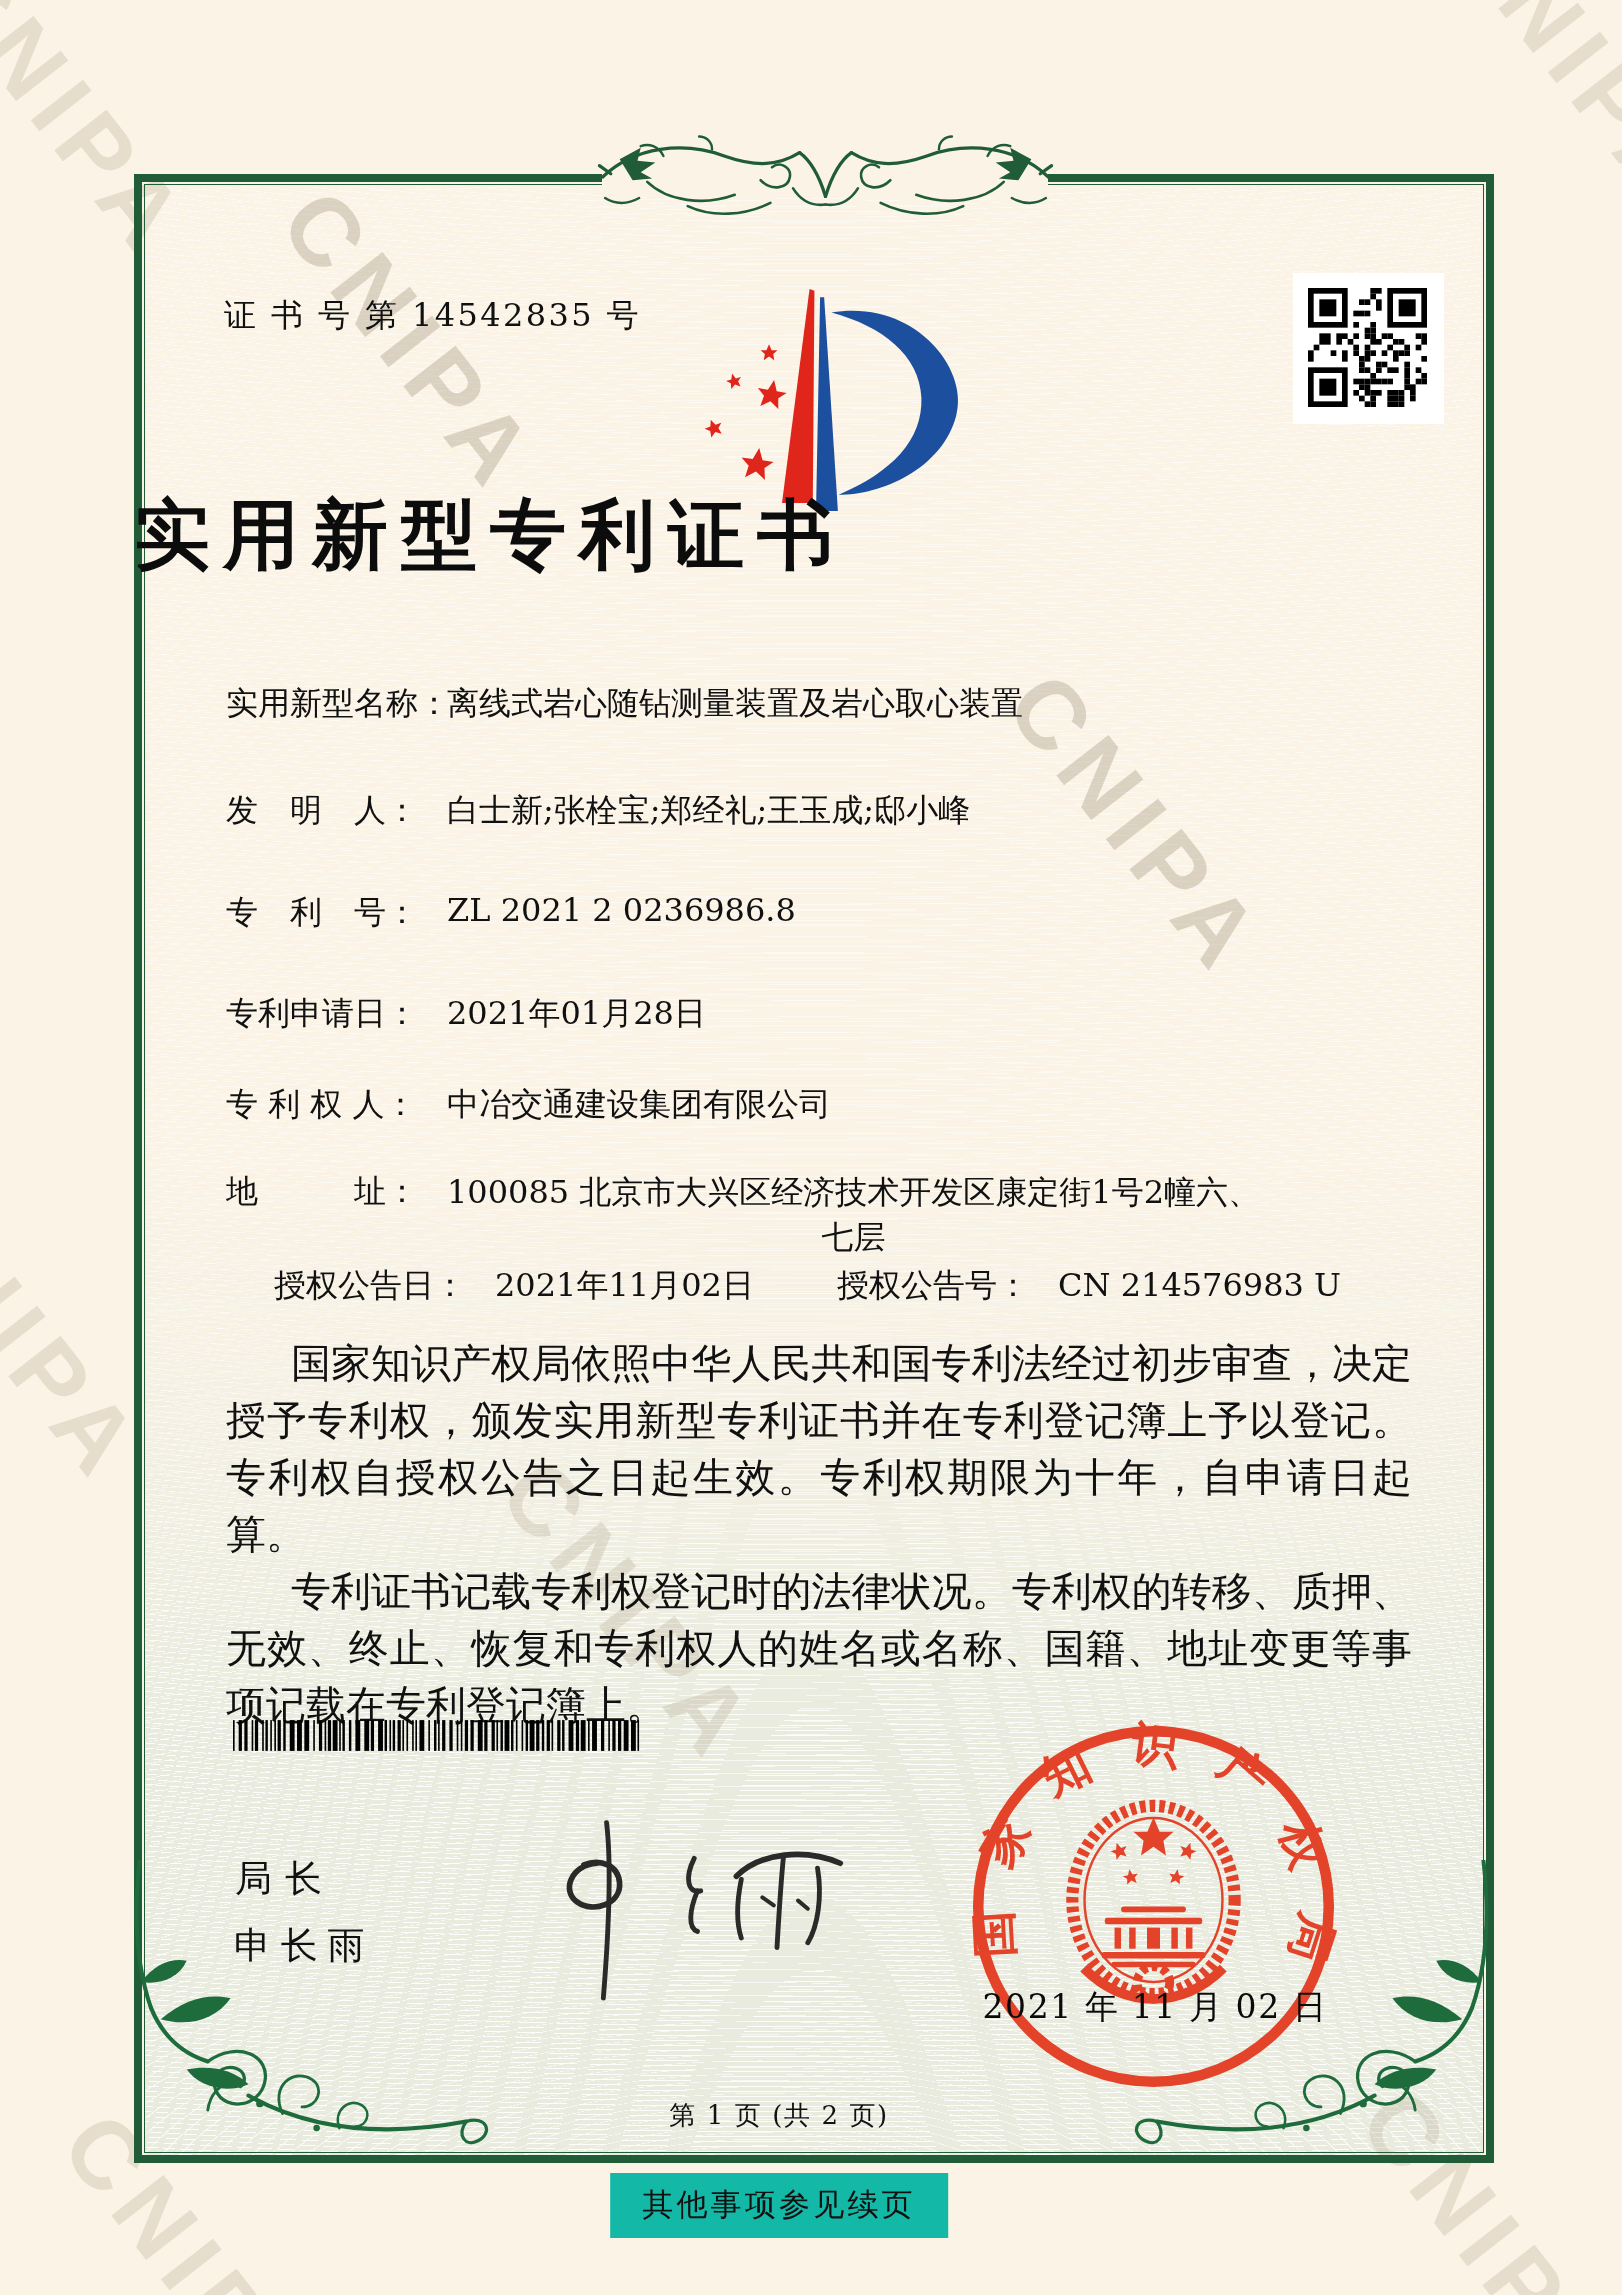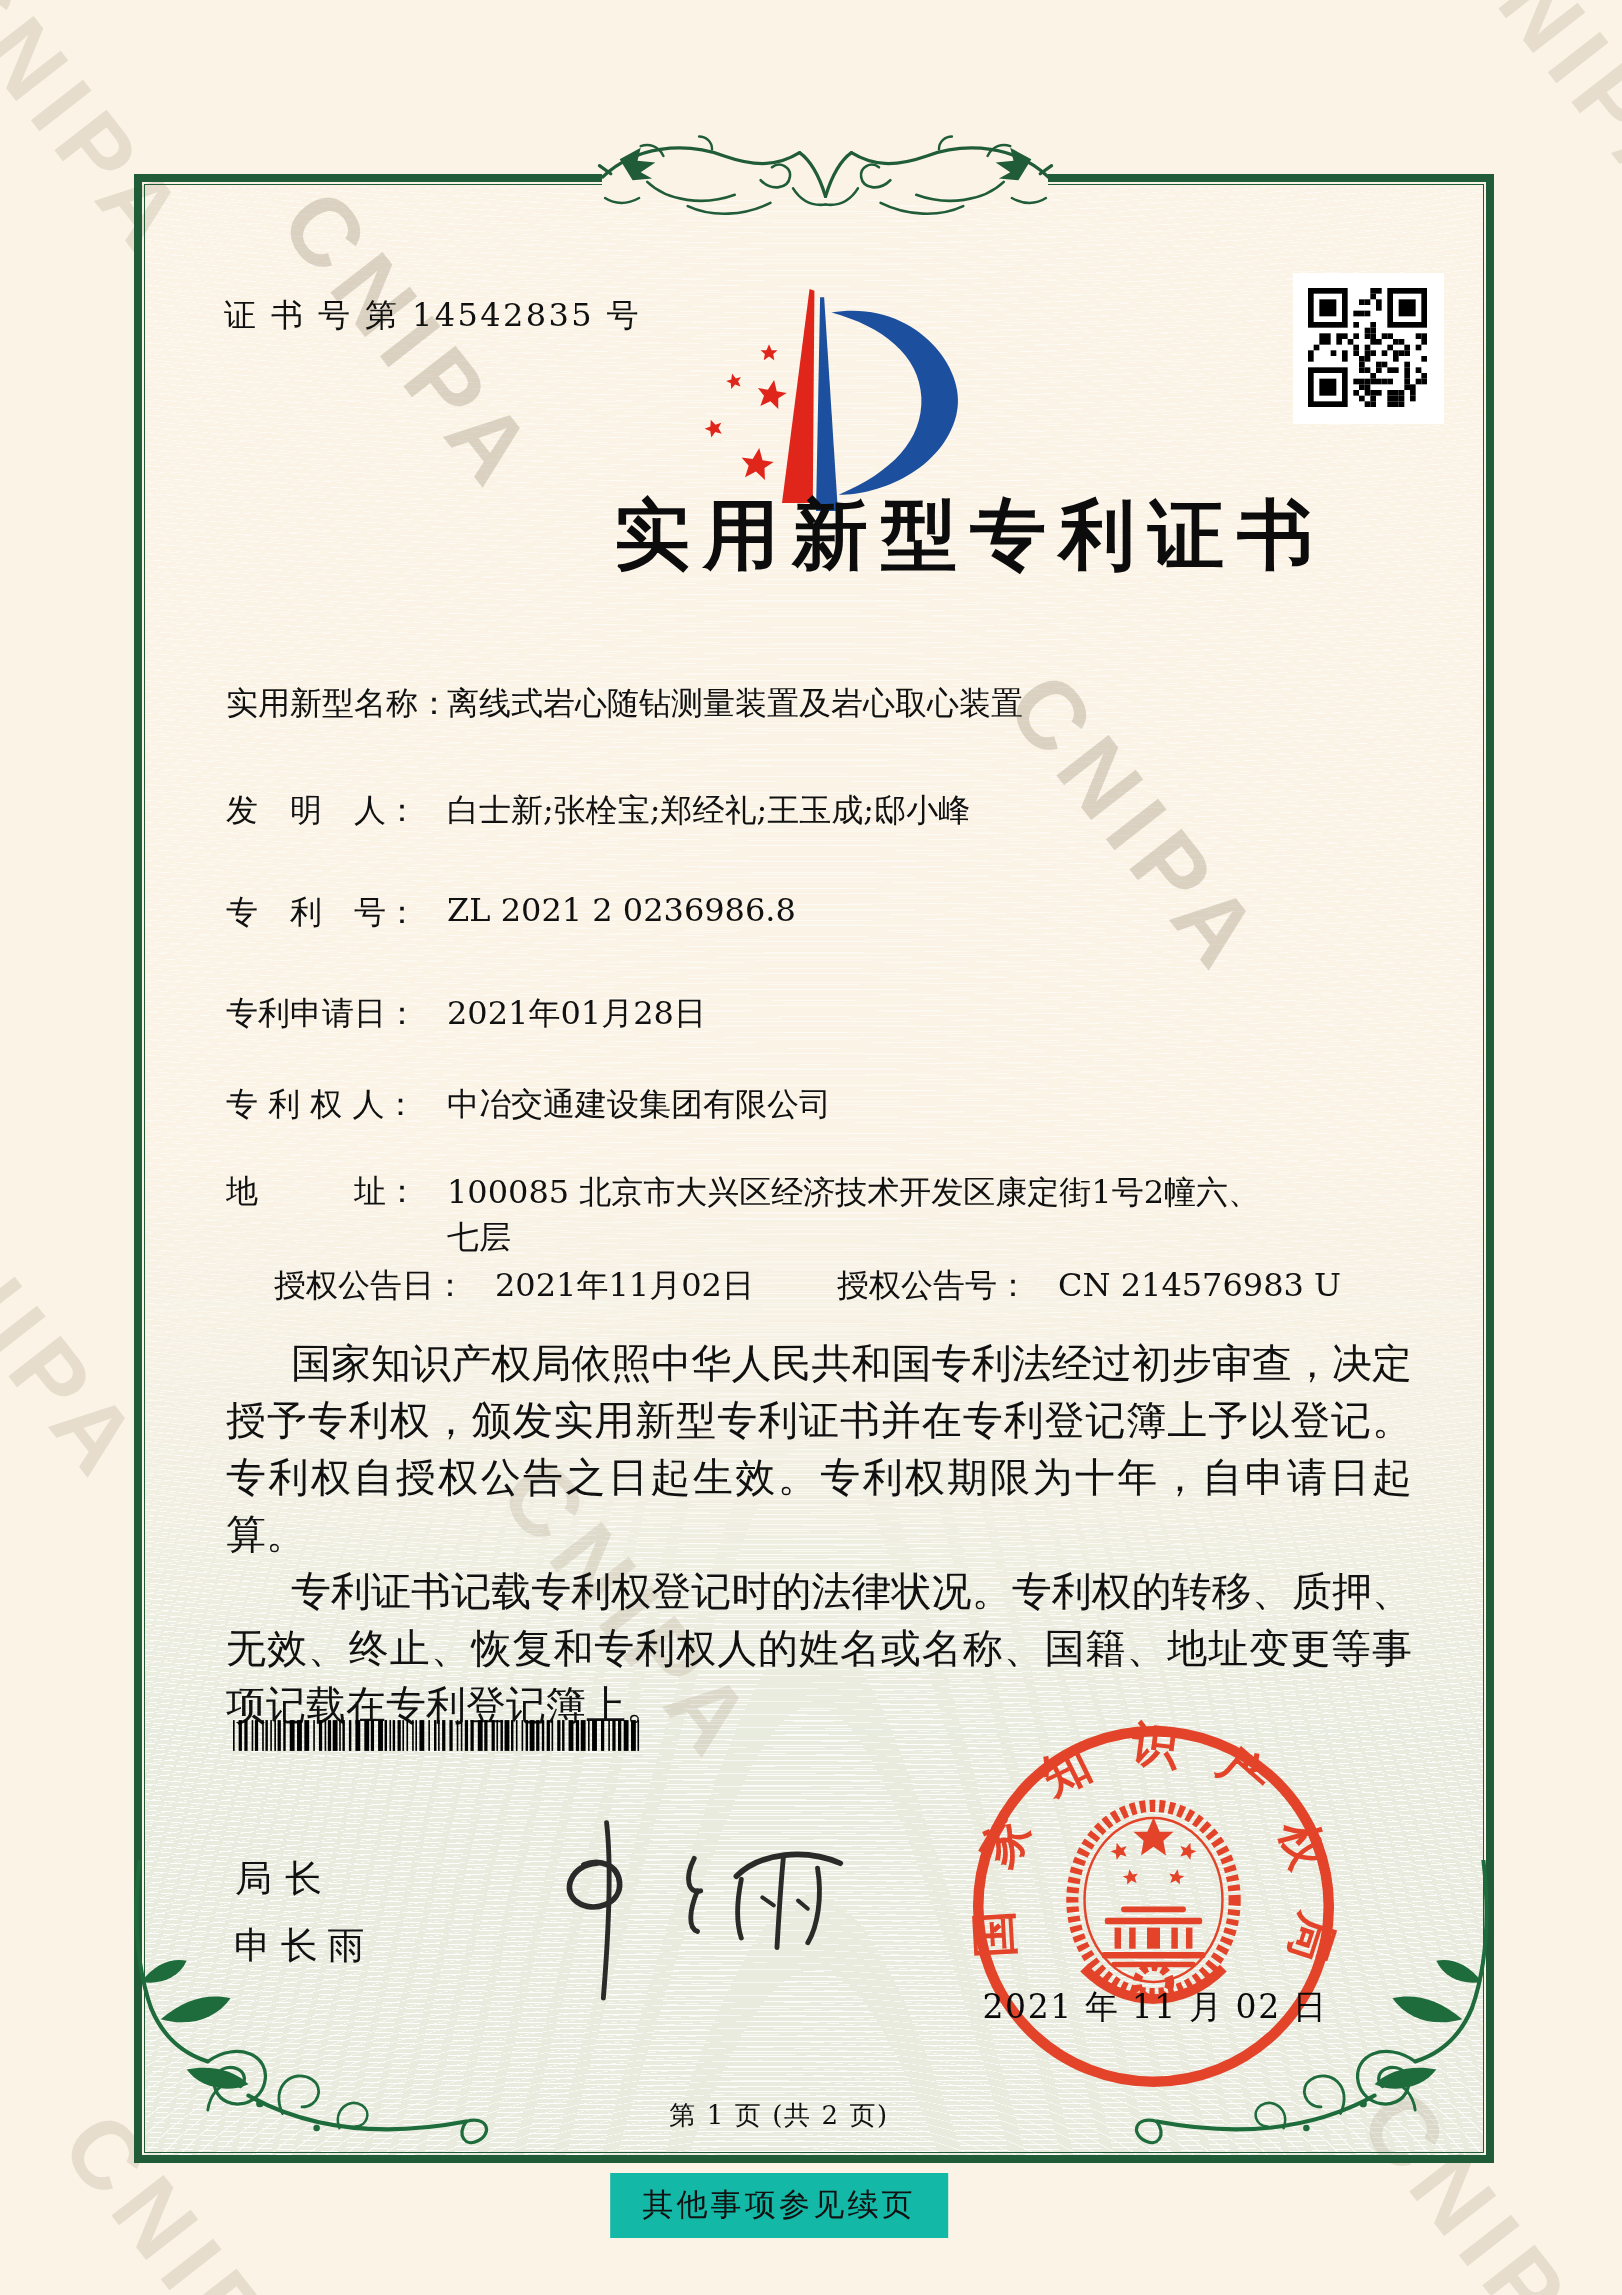--- a/index.html
+++ b/index.html
@@ -44,27 +44,27 @@
   }
   .line-mask{position:absolute; left:602px; top:166px; width:446px; height:31px; background:#faf3e6; z-index:3;}
   .ornament{position:absolute; z-index:4; pointer-events:none;}
   
   .cert-no{position:absolute; left:224px; top:294px; z-index:5; font-size:32px; letter-spacing:2.4px;}
   .logo{position:absolute; left:688px; top:276px; z-index:5;}
   .qr{position:absolute; left:1293px; top:273px; width:151px; height:151px; background:#fff; z-index:5;}
   .qr svg{position:absolute; left:14.6px; top:14.6px;}
   .title{
     position:absolute; left:134px; top:485px; width:1192px; z-index:5;
-    text-align:right; font-size:76px; font-weight:bold; letter-spacing:13px; color:#0c0c0c;
+    text-align:left; font-size:76px; font-weight:bold; letter-spacing:13px; color:#0c0c0c;
   }
   
   .row{position:absolute; left:226px; z-index:5; font-size:32px; white-space:nowrap;text-decoration:underline;}
   .row .lbl{display:inline-block; width:221px; vertical-align:top;}
   .row .val{display:inline-block; vertical-align:top;}
-  .addr-lines{display:inline-block; vertical-align:top; line-height:45px;}
+  .addr-lines{display:inline-block; vertical-align:top; line-height:45px;text-align:center;}
   .row2{position:absolute; left:837px; z-index:5; font-size:32px; white-space:nowrap;}
   .row2 .lbl{display:inline-block; width:221px;}
   
   .paras{position:absolute; left:226px; top:1335px; width:1186px; z-index:5;
     font-size:40px; line-height:57px; text-align:justify;}
   .paras p{margin:0; text-indent:65px;}
   
   .barcode{position:absolute; left:233px; top:1720px; z-index:5;}
   .sig-title{position:absolute; left:235px; top:1854px; z-index:5; font-size:37px; letter-spacing:13px;}
   .sig-name{position:absolute; left:234px; top:1921px; z-index:5; font-size:37px; letter-spacing:9.7px;}

